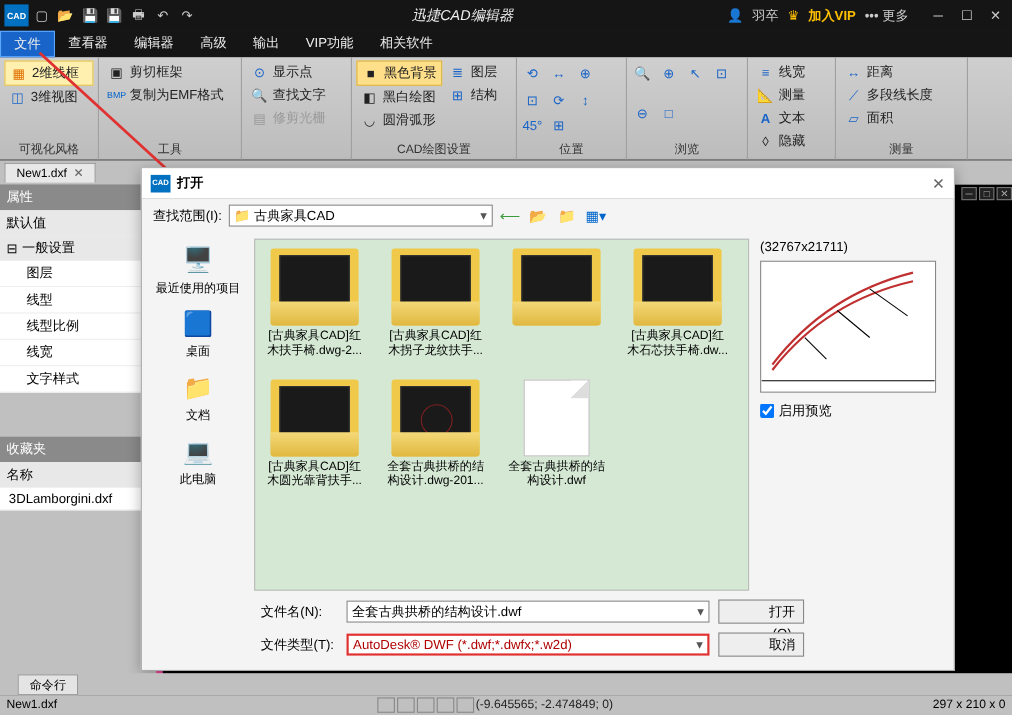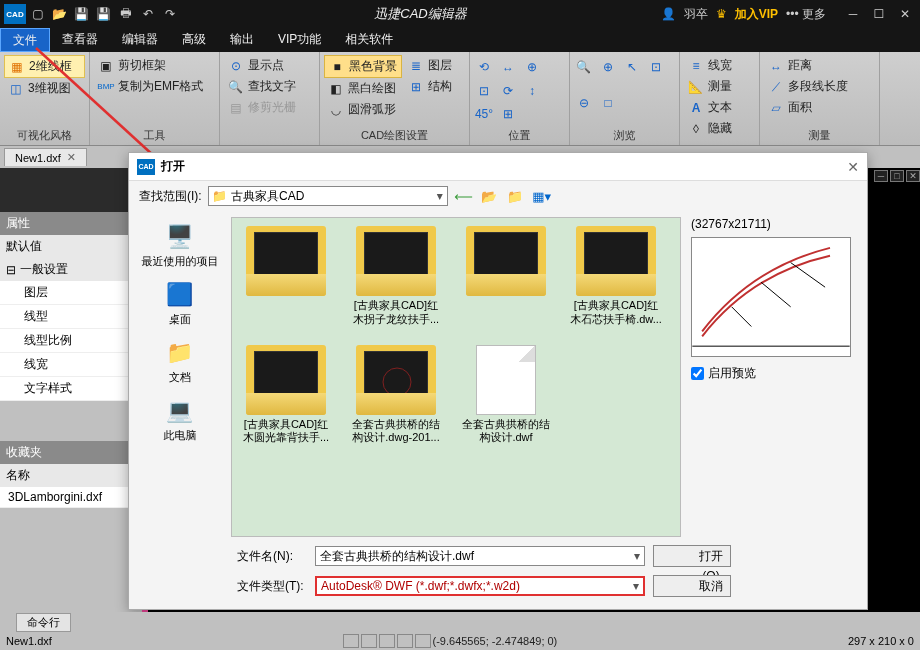--- a/index.html
+++ b/index.html
@@ -34,21 +34,21 @@
 .blue { color: #1864c8; }
 .orange { color: #e07000; }
 
 
 .doc-tabs { height: 22px; background: #c0c0c0; display: flex; align-items: center; padding-left: 4px; }
 .doc-tab { background: #e8e8e8; border: 1px solid #999; border-bottom: none; padding: 2px 10px; font-size: 11px; display: flex; align-items: center; gap: 6px; }
 .doc-tab .x { color: #666; }
 
 
 .main { display: flex; height: 460px; }
-.side { width: 148px; background: #c0c0c0; border-right: 6px solid #ec4899; margin-top: 44px; }
+.side { width: 148px; background: #c0c0c0; border-right: 6px solid #ec4899; }
 .side-hdr { background: #8a8a8a; color: #fff; padding: 3px 6px; font-size: 12px; }
 .side-list { background: #fff; }
 .side-item { padding: 3px 8px; border-bottom: 1px solid #eee; font-size: 12px; }
 .side-item.indent { padding-left: 24px; }
 .side-sub { background: #e8e8e8; padding: 3px 6px; font-size: 12px; display: flex; align-items: center; gap: 4px; }
 
 .canvas { flex: 1; background: #000; position: relative; }
 .canvas-mini { position: absolute; right: 0; top: 2px; display: flex; gap: 2px; }
 .canvas-mini span { width: 14px; height: 12px; border: 1px solid #777; background: #222; color: #aaa; font-size: 9px; display: flex; align-items: center; justify-content: center; }
 
@@ -361,20 +361,21 @@
           <span>此电脑</span>
         </div>
     </div>
     <div class="files">
       <div class="file">
           <div class="folder-thumb">
             <div class="folder-back"></div>
             <div class="folder-inner"></div>
             <div class="folder-front"></div>
           </div>
+          <div class="file-label">[古典家具CAD]红木扶手椅.dwg-2...</div>
         </div>
       <div class="file">
           <div class="folder-thumb">
             <div class="folder-back"></div>
             <div class="folder-inner"></div>
             <div class="folder-front"></div>
           </div>
           <div class="file-label">[古典家具CAD]红木拐子龙纹扶手...</div>
         </div>
       <div class="file">

